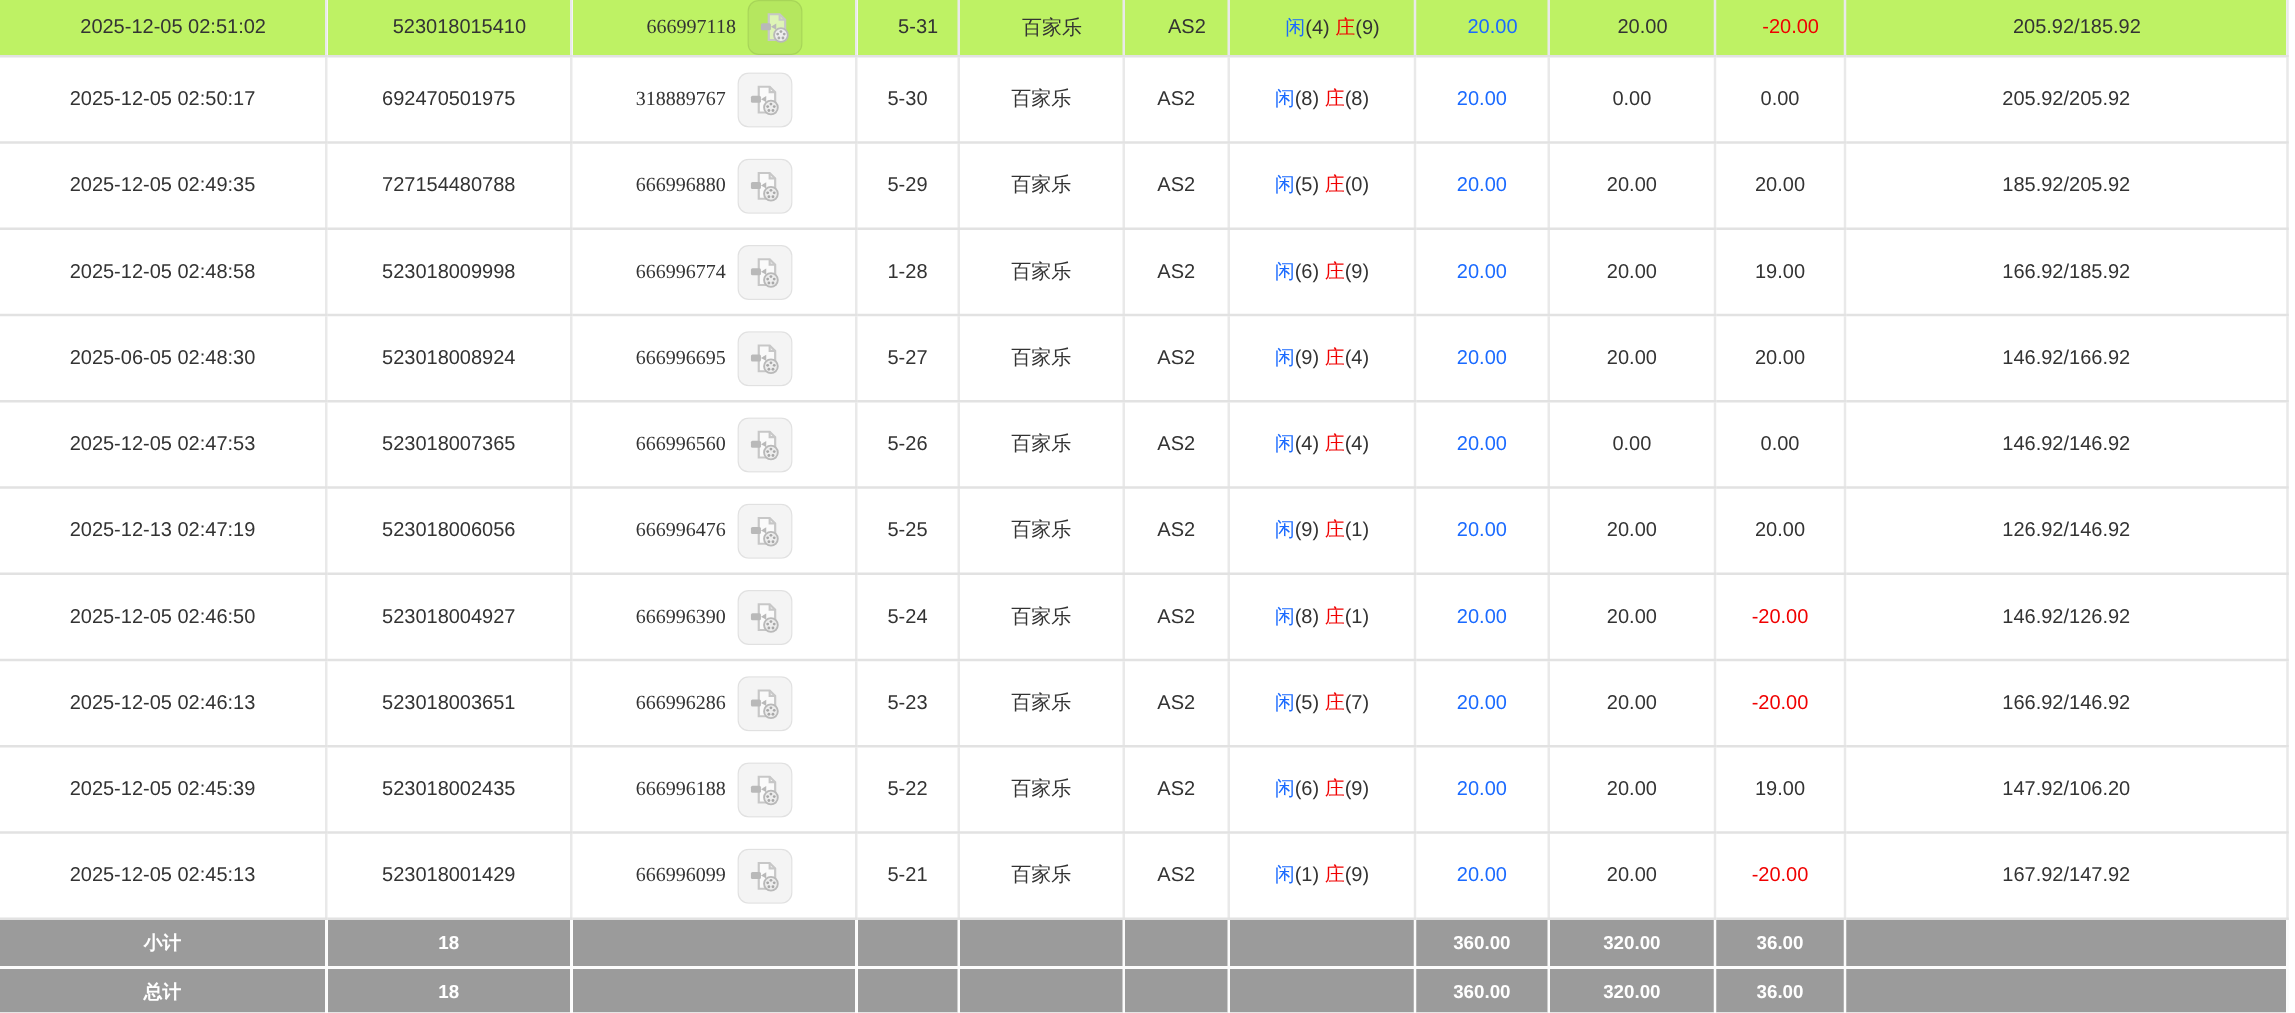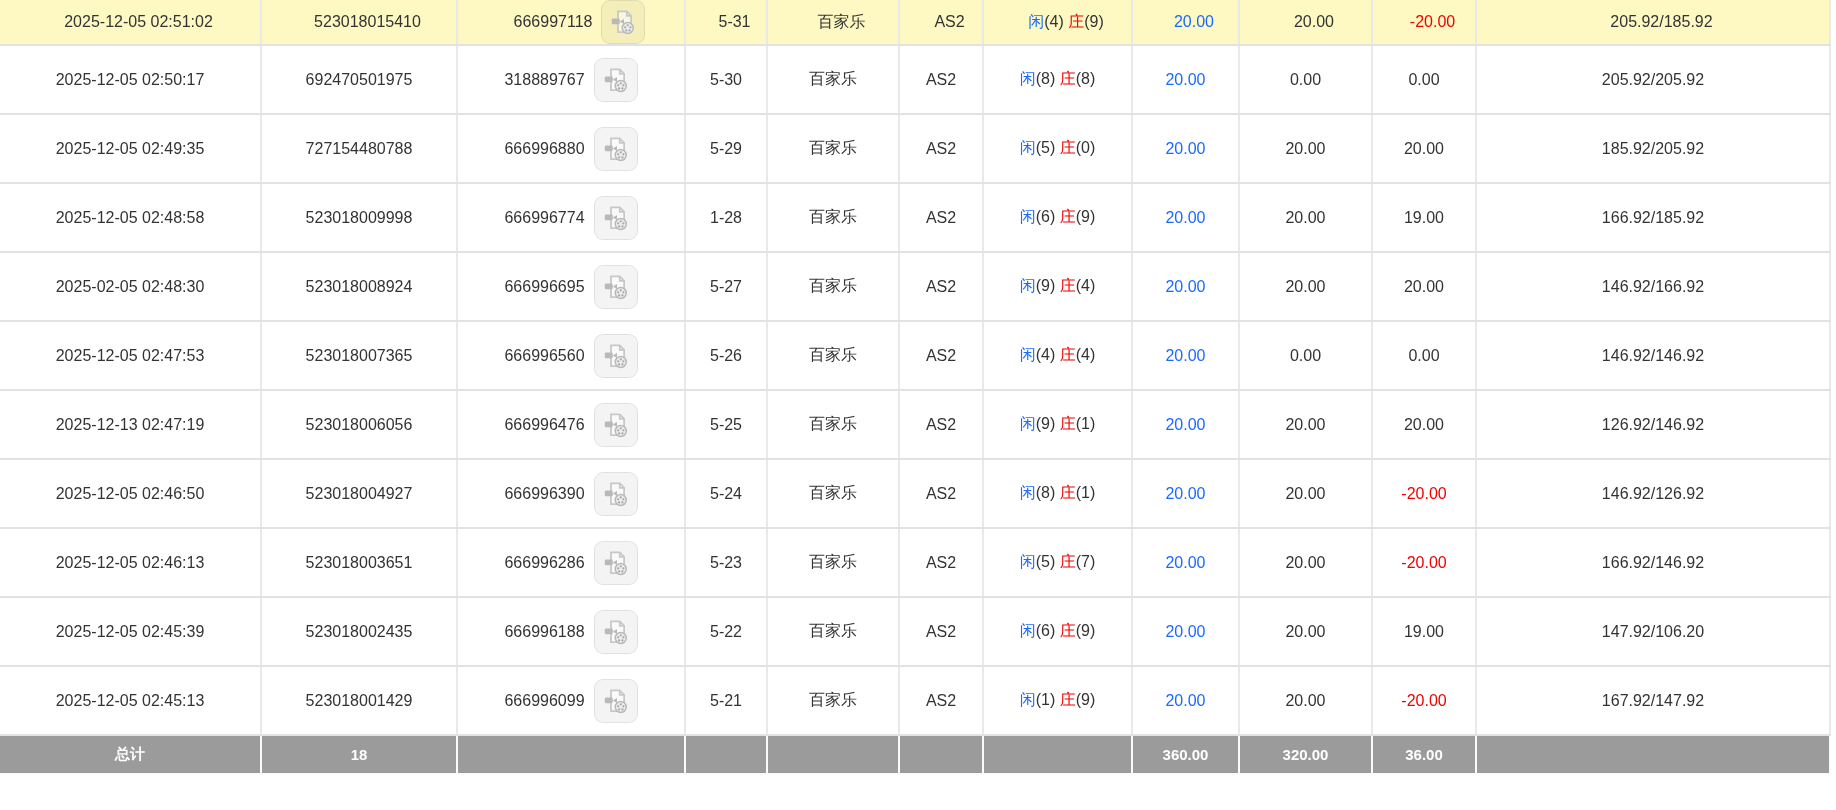--- a/index.html
+++ b/index.html
@@ -6,22 +6,22 @@
   body{font-family:"Liberation Sans","DejaVu Sans",sans-serif;color:#333;}
   .viewport{width:1836px;height:810px;overflow:hidden;background:#fff;}
   table{border-collapse:collapse;table-layout:fixed;width:1830px;}
   td{
     text-align:center;vertical-align:middle;font-size:16px;padding:0;
     border-right:2px solid #e9e9e9;border-bottom:2px solid #e2e2e2;
     white-space:nowrap;overflow:hidden;
   }
   tr.data td{height:67px;background:#fff;}
   tr.data.first td{height:38px;}
-  tr.data.highlight td{background:#fef9c3;padding-left:17px;}
-  .cell-with-icon{display:inline-flex;align-items:center;justify-content:flex-end;gap:9px;}
+  tr.data.highlight td{background:#bef264;padding-left:17px;}
+  .cell-with-icon{display:inline-flex;align-items:center;justify-content:flex-end;gap:9px;font-family:Liberation Serif, serif;}
   .icon-btn{
     display:inline-flex;align-items:center;justify-content:center;
     width:44px;height:44px;border-radius:9px;
     background:rgba(0,0,0,0.045);border:1px solid rgba(0,0,0,0.08);
     cursor:pointer;box-sizing:border-box;
   }
   .player{color:#1a6aff;}
   .banker{color:#f00000;}
   .score{color:#333;}
   .bet{color:#1a6aff;}
@@ -160,21 +160,21 @@
           <td>1-28</td>
           <td>百家乐</td>
           <td>AS2</td>
           <td><span class="player">闲</span><span class="score">(6)</span> <span class="banker">庄</span><span class="score">(9)</span></td>
           <td class="bet">20.00</td>
           <td>20.00</td>
           <td>19.00</td>
           <td>166.92/185.92</td>
         </tr>
         <tr class="data">
-          <td>2025-02-05 02:48:30</td>
+          <td>2025-06-05 02:48:30</td>
           <td>523018008924</td>
           <td><span class="cell-with-icon">
               <span>666996695</span>
               <span class="icon-btn">
                 <svg width="30" height="30" viewBox="0 0 24 24">
                   <path d="M8 3.5 h7 l3.5 3.5 v13 h-10.5 z" fill="rgba(255,255,255,0.55)" stroke="#c7c7c7" stroke-width="1.4"></path>
                   <path d="M15 3.5 v3.5 h3.5" fill="none" stroke="#c7c7c7" stroke-width="1.4"></path>
                   <rect x="3" y="9.2" width="6.4" height="4.6" rx="1" fill="#b9b9b9"></rect>
                   <path d="M9.4 11.5 l3.4 -2 v4 z" fill="#b9b9b9"></path>
                   <circle cx="15.8" cy="16.8" r="4.4" fill="#ededed" stroke="#b9b9b9" stroke-width="1.2"></circle>
@@ -361,20 +361,33 @@
               </span>
             </span></td>
           <td>5-21</td>
           <td>百家乐</td>
           <td>AS2</td>
           <td><span class="player">闲</span><span class="score">(1)</span> <span class="banker">庄</span><span class="score">(9)</span></td>
           <td class="bet">20.00</td>
           <td>20.00</td>
           <td class="neg">-20.00</td>
           <td>167.92/147.92</td>
+        </tr>
+        <tr class="summary">
+          <td>小计</td>
+          <td>18</td>
+          <td></td>
+          <td></td>
+          <td></td>
+          <td></td>
+          <td></td>
+          <td>360.00</td>
+          <td>320.00</td>
+          <td>36.00</td>
+          <td></td>
         </tr>
         <tr class="summary">
           <td>总计</td>
           <td>18</td>
           <td></td>
           <td></td>
           <td></td>
           <td></td>
           <td></td>
           <td>360.00</td>

